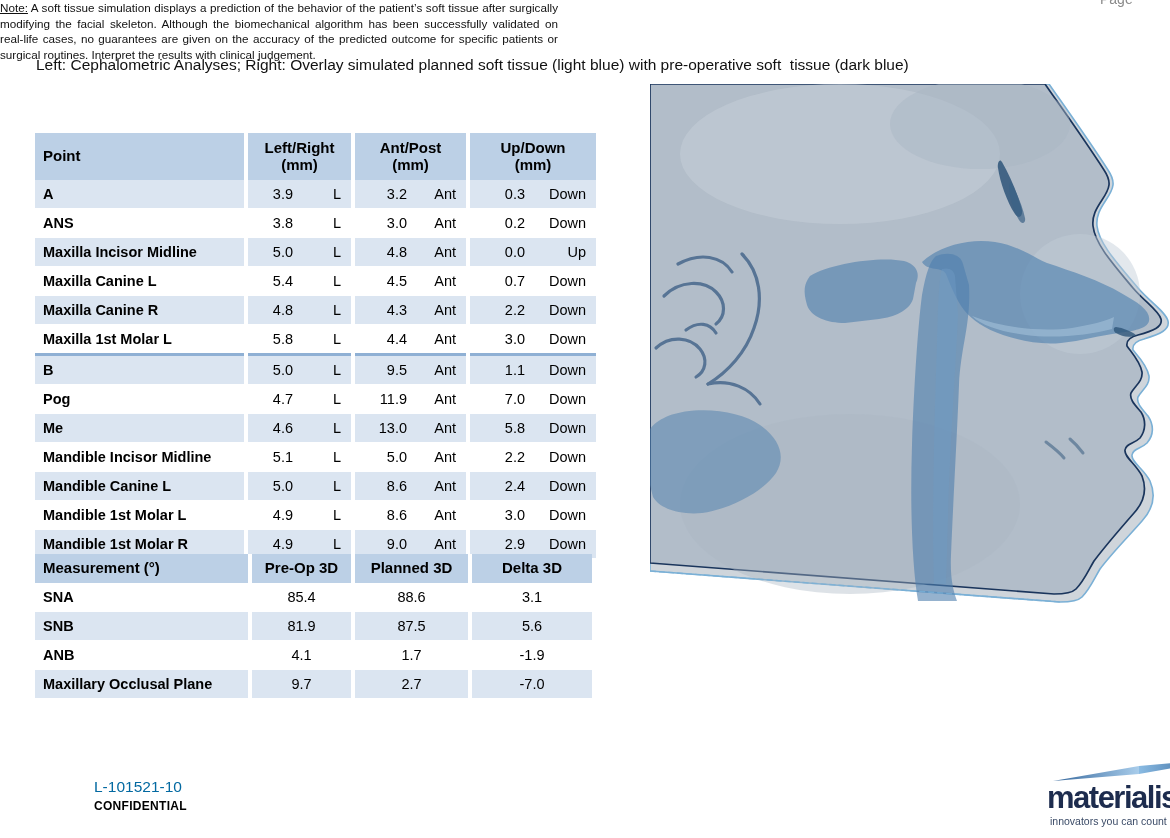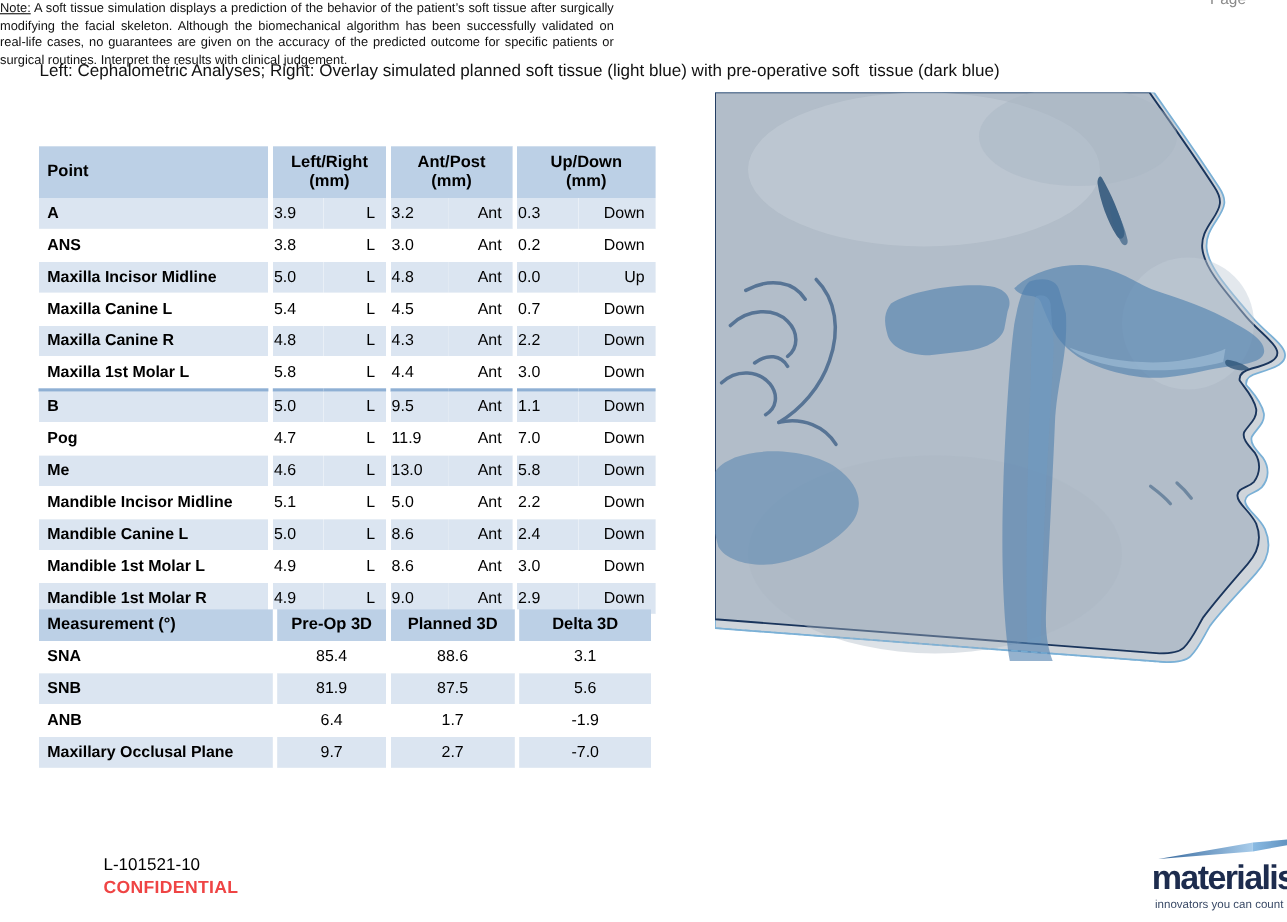--- a/index.html
+++ b/index.html
@@ -19,38 +19,38 @@
   thead th{background:#bcd0e6;font-weight:bold;font-size:15px;line-height:1.12;}
   th.pt-h{text-align:left;padding-left:8px;vertical-align:middle;}
   #points-table thead th{height:45px;}
   #meas-table thead th{height:27px;}
   tbody td{height:26px;border-bottom:1px solid #fff;}
   #points-table tbody tr:nth-child(odd) td,
   #meas-table tbody tr:nth-child(even) td{background:#dbe5f1;}
   #points-table tbody tr:nth-child(even) td,
   #meas-table tbody tr:nth-child(odd) td{background:#fff;}
   td.pt{font-weight:bold;padding-left:8px;}
-  td.val{text-align:left;}
+  td.val{text-align:right;}
   td.dir{text-align:right;padding-right:10px;}
   .gs{border-left:4px solid #fff;}
   tr.sep td{border-top:3px solid #8fb0d4;}
   #meas-table td.num{text-align:center;margin-top:36px;}
   #meas-table th.num-h{}
 
   
   #face-img{left:650px;top:84px;}
 
   
   #note{left:628px;top:622px;width:558px;font-size:11.7px;line-height:1.34;
         text-align:justify;color:#111;}
   #note .nlabel{text-decoration:underline;font-weight:bold;font-weight:normal;}
 
   
-  #doc-id{left:94px;top:778px;font-size:15.5px;color:#000000;}
-  #confidential{left:94px;top:799px;font-size:16px;font-weight:bold;color:#ef4444;letter-spacing:.3px;}
+  #doc-id{left:94px;top:778px;font-size:15.5px;color:#0369a1;}
+  #confidential{left:94px;top:799px;font-size:12px;font-weight:bold;color:#000000;letter-spacing:.3px;}
   #logo{left:1047px;top:753px;}
 </style>
 </head>
 <body>
 
 <div id="page">
 
   <div id="page-label" class="abs">Page</div>
   <div id="subtitle" class="abs">Left: Cephalometric Analyses; Right: Overlay simulated planned soft tissue (light blue) with pre-operative soft  tissue (dark blue)</div>
 
@@ -216,21 +216,21 @@
           <td class="num gs">3.1</td>
         </tr>
       <tr>
           <td class="pt">SNB</td>
           <td class="num gs">81.9</td>
           <td class="num gs">87.5</td>
           <td class="num gs">5.6</td>
         </tr>
       <tr>
           <td class="pt">ANB</td>
-          <td class="num gs">6.4</td>
+          <td class="num gs">4.1</td>
           <td class="num gs">1.7</td>
           <td class="num gs">-1.9</td>
         </tr>
       <tr>
           <td class="pt">Maxillary Occlusal Plane</td>
           <td class="num gs">9.7</td>
           <td class="num gs">2.7</td>
           <td class="num gs">-7.0</td>
         </tr>
     </tbody>

